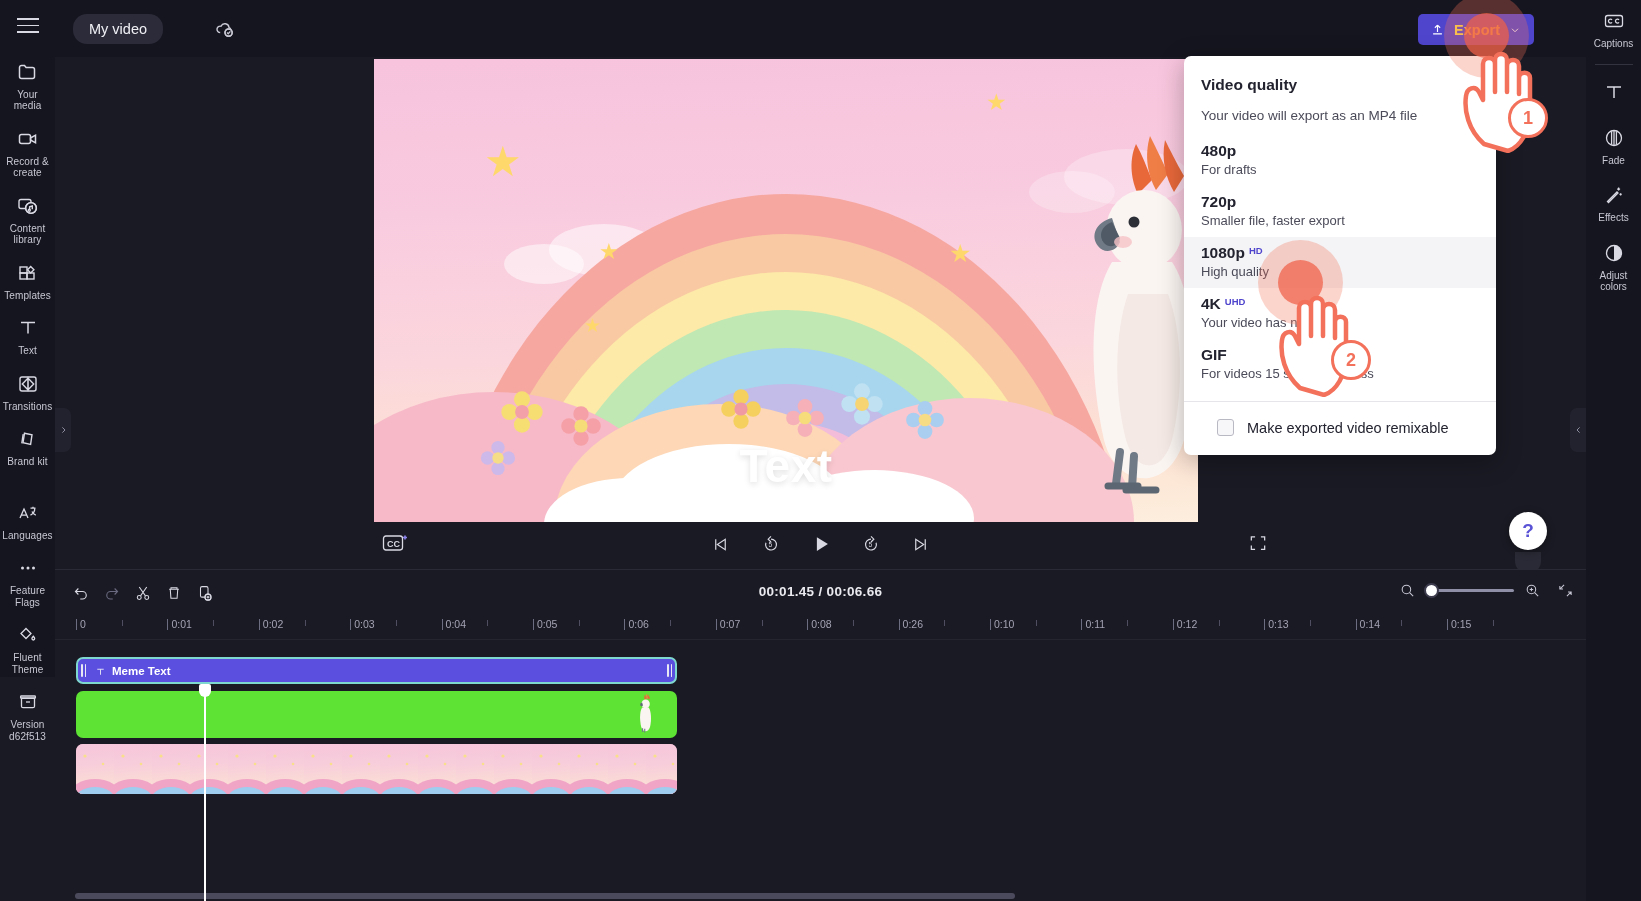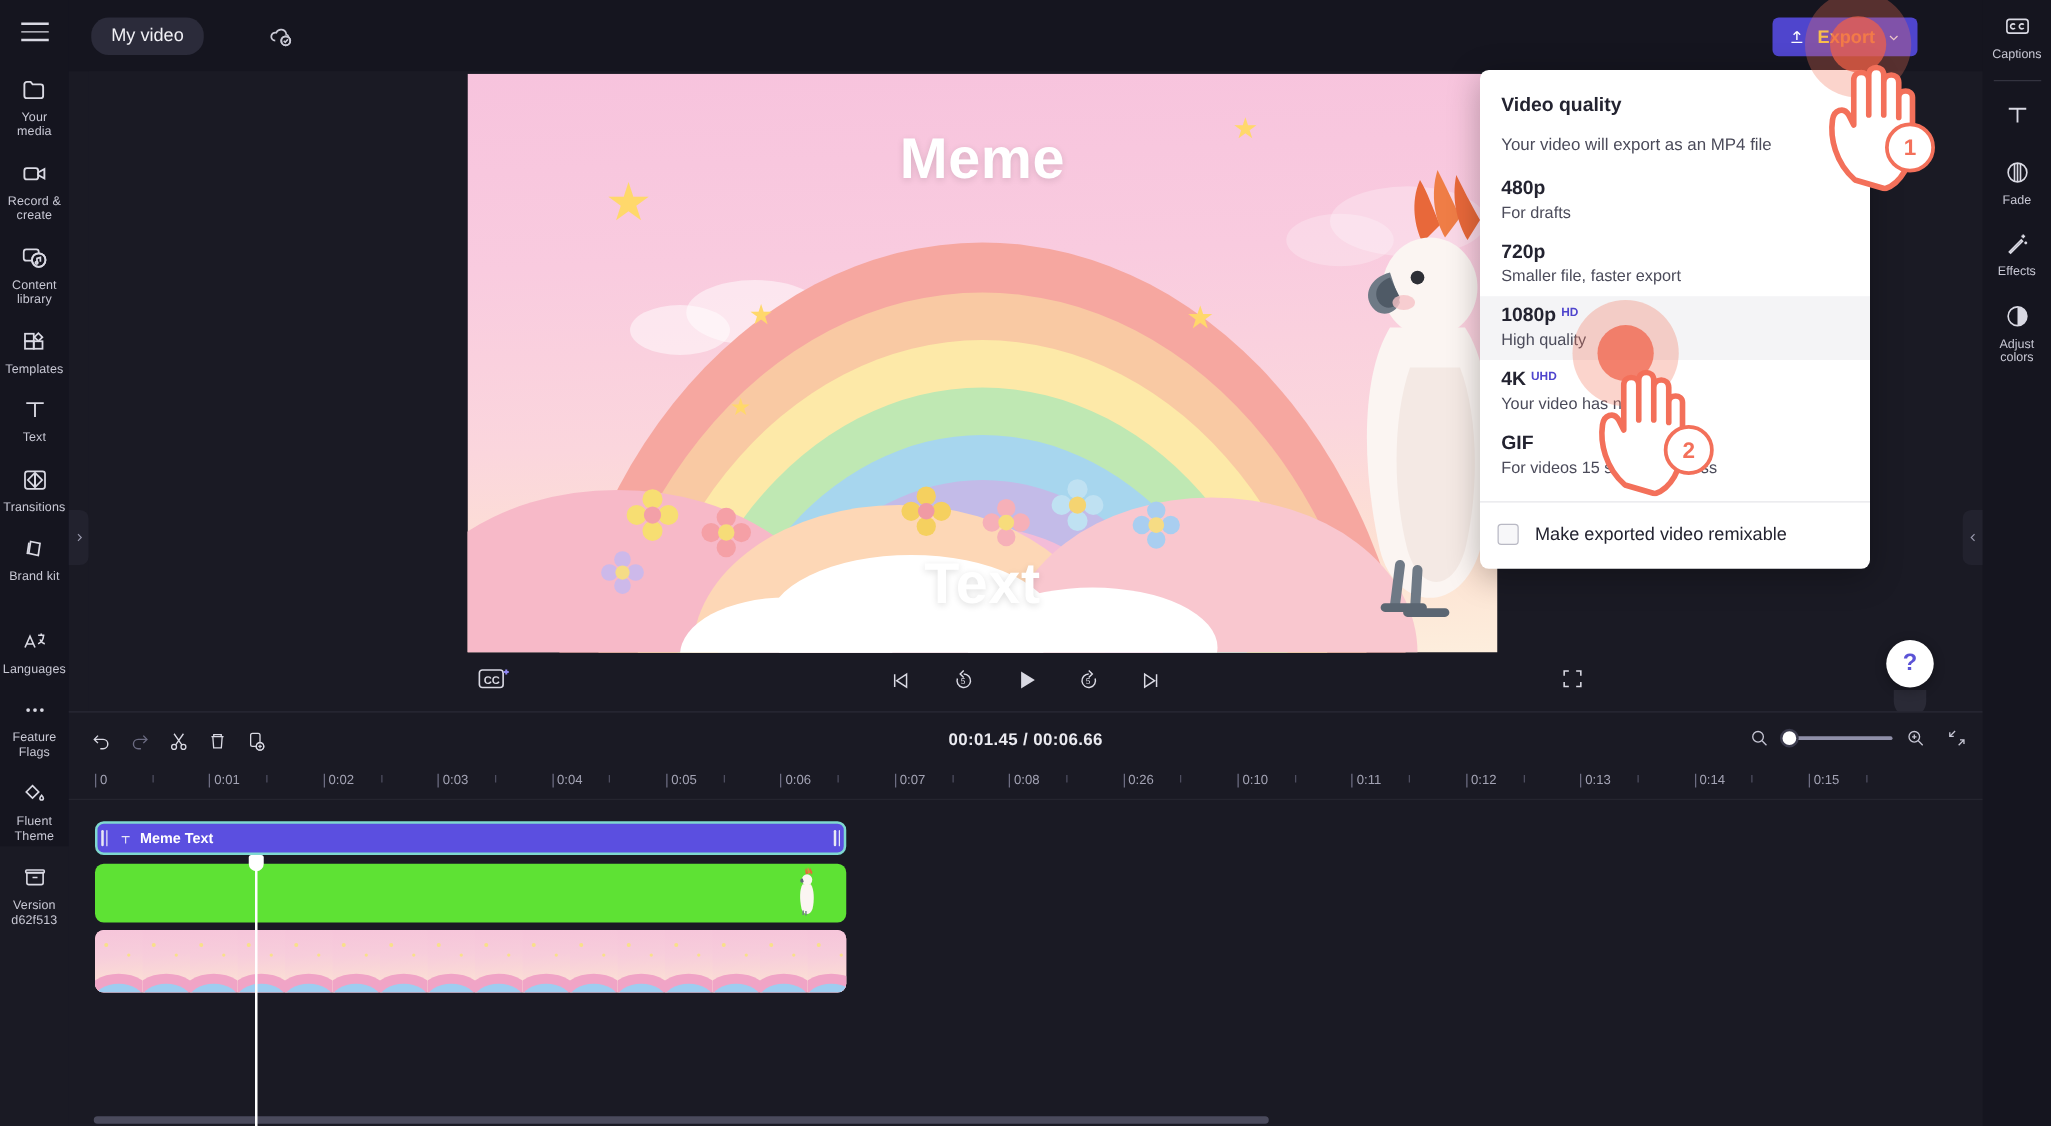--- a/index.html
+++ b/index.html
@@ -93,21 +93,21 @@
     border-radius:7px; box-shadow:0 6px 26px rgba(0,0,0,.28); padding:20px 0 0; overflow:hidden; }
   .dd-title { padding:0 17px 0; font-size:15.5px; font-weight:700; color:#232330; }
   .dd-sub { padding:14px 17px 12px; font-size:13.5px; color:#4b4b5a; }
   .dd-opt { padding:7px 17px 9px; cursor:pointer; }
   .dd-opt.sel { background:#f4f4f6; }
   .dd-opt .o1 { font-size:15.5px; font-weight:700; color:#232330; display:flex;
     align-items:flex-start; gap:4px; }
   .dd-opt .o1 sup { font-size:9.5px; font-weight:700; color:#4f45cd; line-height:1; margin-top:2px; }
   .dd-opt .o2 { font-size:13px; color:#4b4b5a; margin-top:2px; }
   .dd-div { height:1px; background:#e6e6ea; margin:11px 0 0; }
-  .dd-check { display:flex; align-items:center; gap:13px; padding:17px 14px 19px; cursor:pointer; }
+  .dd-check { display:flex; align-items:center; gap:13px; padding:17px 33px 19px; cursor:pointer; }
   .dd-check .box { width:17px; height:17px; border:1.4px solid #b9b9c4; border-radius:3px;
     background:#f7f7f9; flex:0 0 auto; }
   .dd-check .ctxt { font-size:14.5px; color:#232330; }
 
   
   .hot { position:absolute; border-radius:50%; pointer-events:none; }
   .hot-o { background:rgba(243,112,86,.30); }
   .hot-i { background:rgba(240,96,70,.72); }
   .badge { position:absolute; width:40px; height:40px; border-radius:50%; background:#fff;
     border:3px solid #f3705a; display:flex; align-items:center; justify-content:center;
@@ -486,21 +486,20 @@
           <path d="M96 100 C85 104 82 114 88 121 C94 127 102 124 104 116Z" fill="#4f5a66"></path>
           <circle cx="118" cy="100" r="5.5" fill="#2d2f36"></circle>
           <ellipse cx="107" cy="120" rx="9" ry="6" fill="#f6c3c7" opacity=".8"></ellipse>
           <path d="M96 140 C74 176 72 246 88 318 C100 366 152 372 168 318 C184 252 178 172 156 140Z" fill="#fbf5f2"></path>
           <path d="M112 172 C98 212 98 272 110 318 C120 352 146 352 156 318 C168 268 166 208 152 172Z" fill="#f4e9e4"></path>
           <path d="M104 330 L100 362 M118 334 L116 366" stroke="#6f7a86" stroke-width="8" stroke-linecap="round" fill="none"></path>
           <path d="M92 364 h30 M110 368 h30" stroke="#5b6672" stroke-width="7" stroke-linecap="round" fill="none"></path>
         </svg>
       </div>
 
-      <div class="ttl-meme">Meme</div>
       <div class="ttl-text">Text</div>
     </div>
   </div>
 
   <div class="pcontrols">
     <div class="cc-btn">
       <svg width="30" height="24" viewBox="0 0 30 24" fill="none" stroke="#d9d9e3" stroke-width="1.3">
         <rect x="2.5" y="5" width="19" height="14" rx="2.4"></rect>
         <text x="6" y="16" font-size="9" fill="#d9d9e3" stroke="none" font-family="Liberation Sans, sans-serif" font-weight="700">CC</text>
         <path d="M24 4.5v4M22 6.5h4" stroke="#8f86f0" stroke-width="1.6"></path>

